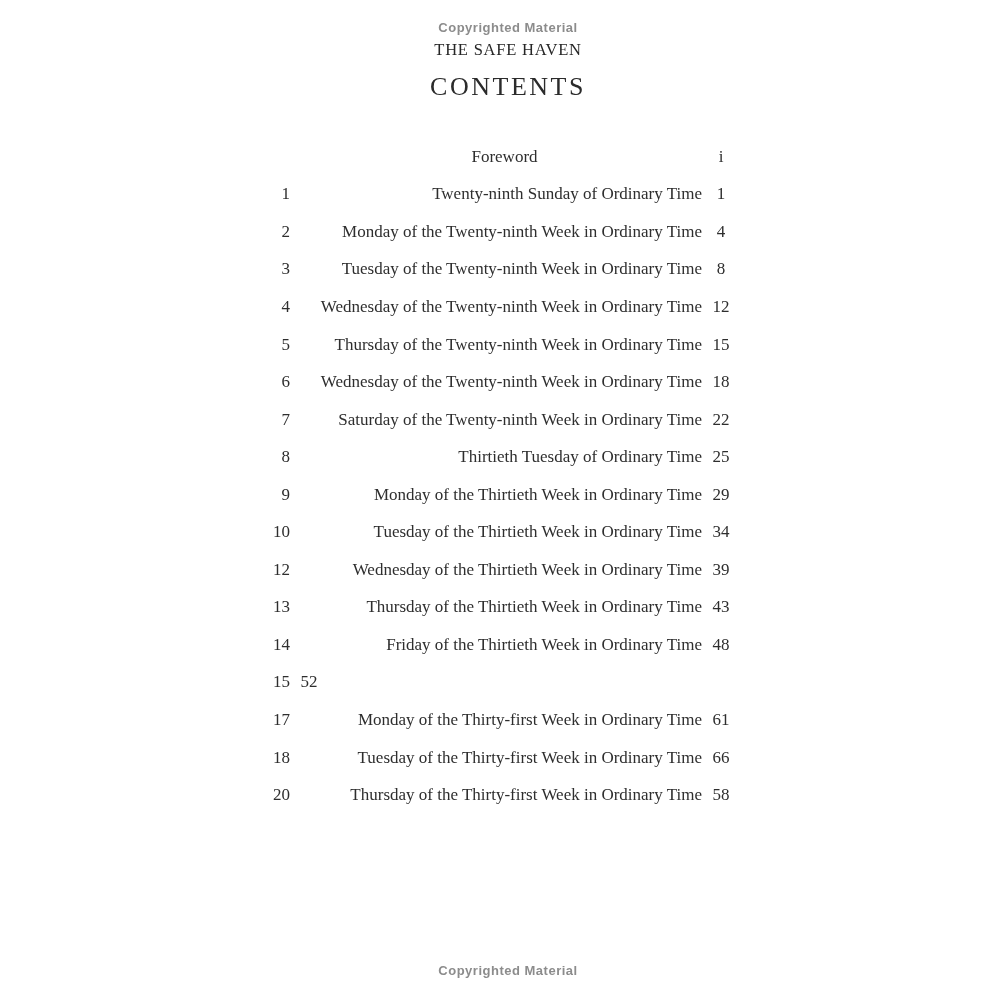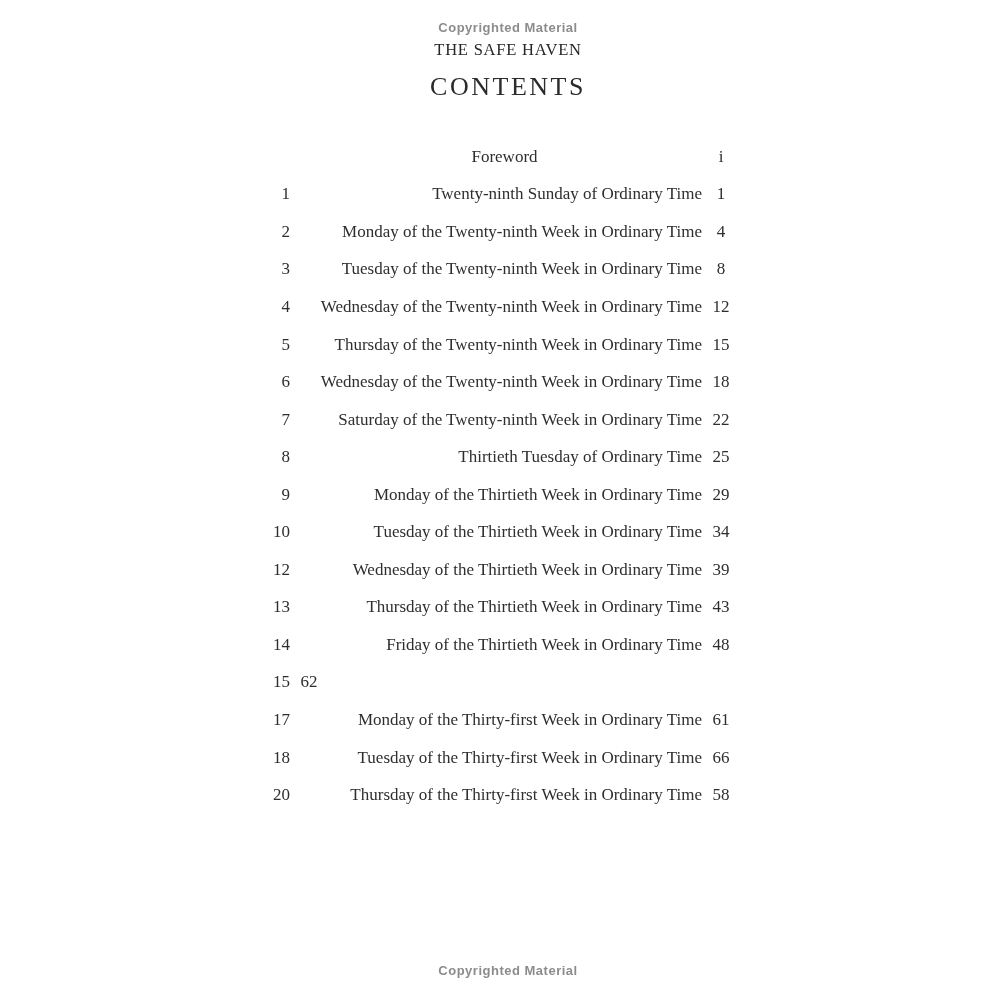--- a/index.html
+++ b/index.html
@@ -170,21 +170,21 @@
   </div>
 
   <div class="row">
     <span class="num">14</span>
     <span class="title">Friday of the Thirtieth Week in Ordinary Time</span>
     <span class="page-num">48</span>
   </div>
 
   <div class="row">
     <span class="num">15</span>
-    <span class="page-num">62</span>
+    <span class="page-num">52</span>
   </div>
 
 
   <div class="row">
     <span class="num">17</span>
     <span class="title">Monday of the Thirty-first Week in Ordinary Time</span>
     <span class="page-num">61</span>
   </div>
 
   <div class="row">

